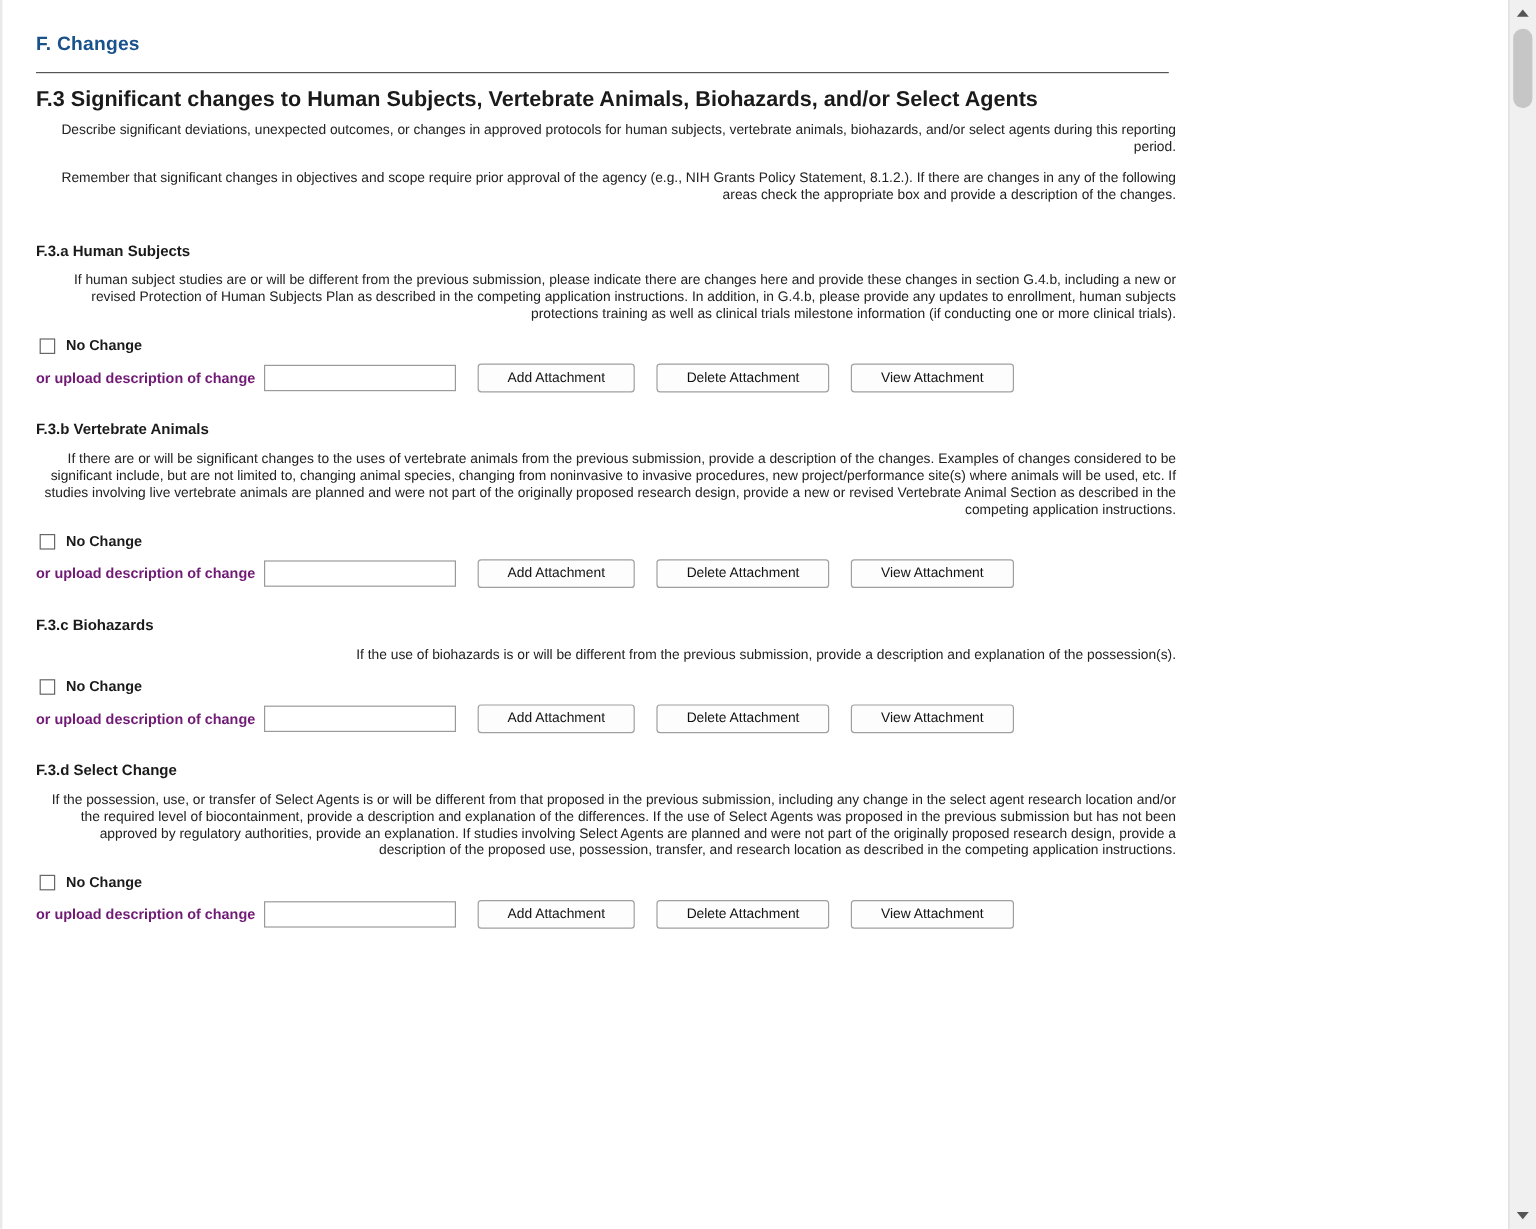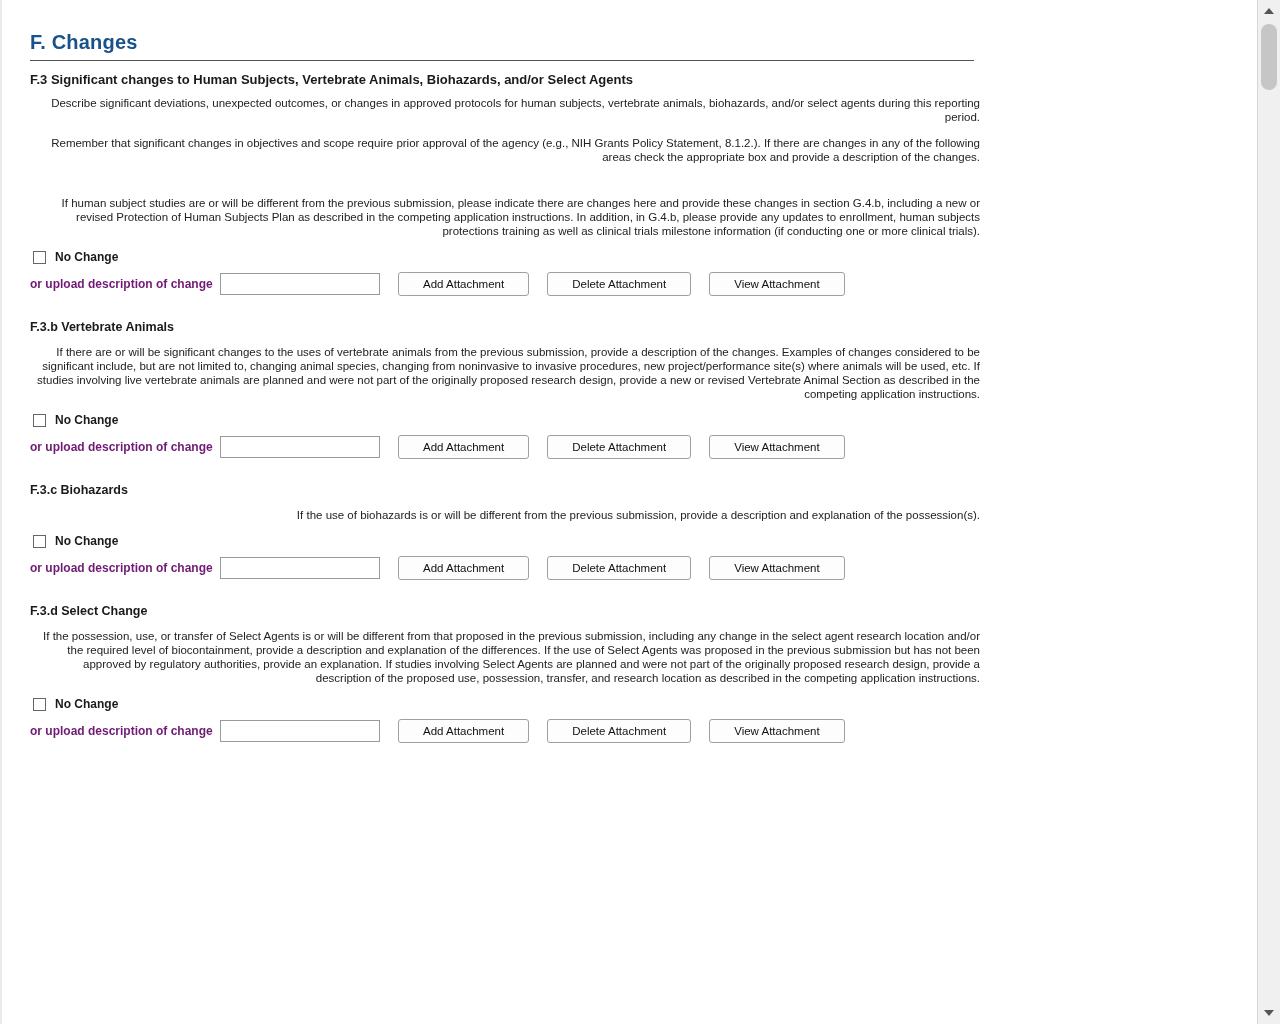--- a/index.html
+++ b/index.html
@@ -74,42 +74,42 @@
     position: absolute;
     left: 0; top: 22px;
     width: 22px; height: 980px;
     background: #f0f0f0;
   }
 
   
   .section-title {
     position: absolute;
     left: 28px; top: 18px;
-    font-size: 20px;
+    font-size: 16px;
     font-weight: bold;
     color: #19518b;
     letter-spacing: 0.2px;
   }
   .hr {
     position: absolute;
     left: 28px; top: 60px;
     width: 944px;
     height: 0;
     border-top: 1px solid #555;
   }
 
   .body-inner {
     position: absolute;
     left: 28px;
     top: 72px;
     width: 950px;
   }
 
   .h-sub {
-    font-size: 13px;
+    font-size: 18px;
     font-weight: bold;
     color: #1a1a1a;
     margin: 0 0 9px 0;
   }
   .h-item {
     font-size: 12.5px;
     font-weight: bold;
     color: #1a1a1a;
     margin: 0 0 11px 0;
   }
@@ -191,20 +191,21 @@
     <div class="hr"></div>
 
     <div class="body-inner">
 
       <div class="h-sub">F.3 Significant changes to Human Subjects, Vertebrate Animals, Biohazards, and/or Select Agents</div>
       <p class="para">Describe significant deviations, unexpected outcomes, or changes in approved protocols for human subjects, vertebrate animals, biohazards, and/or select agents during this reporting period.</p>
       <p class="para">Remember that significant changes in objectives and scope require prior approval of the agency (e.g., NIH Grants Policy Statement, 8.1.2.). If there are changes in any of the following areas check the appropriate box and provide a description of the changes.</p>
 
       <div class="spacer-lg"></div>
 
+      <div class="h-item">F.3.a Human Subjects</div>
       <p class="para">If human subject studies are or will be different from the previous submission, please indicate there are changes here and provide these changes in section G.4.b, including a new or revised Protection of Human Subjects Plan as described in the competing application instructions.  In addition, in G.4.b, please provide any updates to enrollment, human subjects protections training as well as clinical trials milestone information (if conducting one or more clinical trials).</p>
 
       <div class="chk-row">
         <div class="chkbox"></div>
         <span class="chk-label">No Change</span>
       </div>
 
       <div class="upload-row">
         <span class="upload-label">or upload description of change</span>
         <input class="file-input" type="text" placeholder="" style="">

